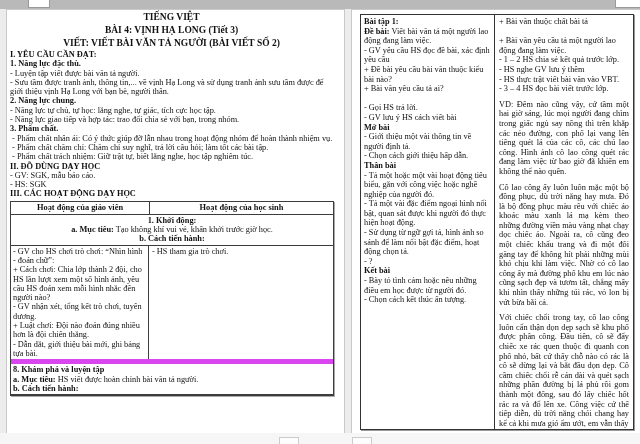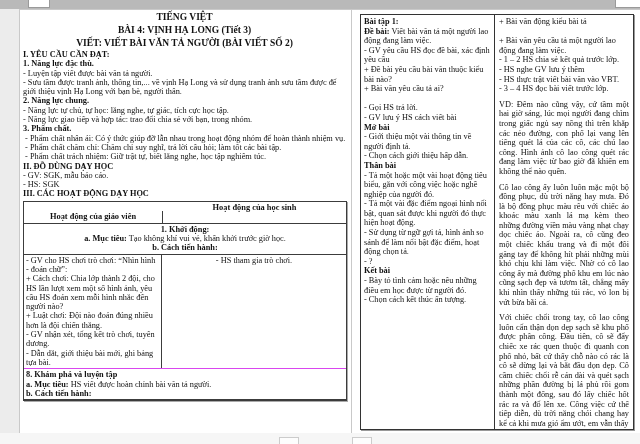--- a/index.html
+++ b/index.html
@@ -9,37 +9,37 @@
   }
   .stage{position:relative;width:640px;height:444px;overflow:hidden;}
   .topstrip{position:absolute;left:0;top:0;width:640px;height:9px;background:#b9b9b9;}
   .bottomstrip{position:absolute;left:0;top:433px;width:640px;height:11px;background:#f6f6f6;}
   .tab{position:absolute;background:#ffffff;border:1px solid #9a9a9a;}
   .tab.t-tl{left:28px;top:0;width:20px;height:7px;border-top:none;}
   .tab.t-tr{left:615px;top:0;width:25px;height:7px;border-top:none;border-right:none;}
   .tab.t-bl{left:279px;top:437px;width:18px;height:7px;border:1px solid #cccccc;border-bottom:none;background:#fdfdfd;}
   .tab.t-br{left:352px;top:437px;width:18px;height:7px;border:1px solid #cccccc;border-bottom:none;background:#fdfdfd;}
   .page{position:absolute;top:10px;height:423px;background:#ffffff;box-shadow:0 0 0 1px #c9c9c9;}
-  .page1{left:20px;width:337px;}
+  .page1{left:7px;width:337px;}
   .page2{left:352px;width:288px;}
   .p1-content{position:absolute;left:3px;top:1px;width:323px;}
   .title-line{text-align:center;font-weight:bold;font-size:9.5px;line-height:13px;white-space:pre-wrap;}
   .line{font-size:8.3px;line-height:9.3px;white-space:pre-wrap;min-height:9.3px;}
   .line .b{font-weight:bold;}
   .just{text-align:justify;margin-top:6px;}
   
   .t1{margin-top:2px;width:322px;border:1px solid #3c3c3c;border-bottom-width:2px;box-shadow:1px 1px 0 #aaaaaa;}
   .t1-header{display:flex;border-bottom:1px solid #3c3c3c;}
   .t1-header .hc{font-weight:bold;font-size:8.4px;line-height:12px;text-align:center;}
-  .t1-header .c1{width:138px;border-right:1px solid #3c3c3c;margin-top:9px;}
+  .t1-header .c1{width:138px;border-right:1px solid #3c3c3c;}
   .t1-header .c2{flex:1;}
   .t1-sec{border-bottom:1px solid #3c3c3c;padding:1px 2px;text-align:center;}
-  .t1-act{display:flex;border-bottom:1px solid #d946ef;}
+  .t1-act{display:flex;border-bottom:5px solid #d946ef;}
   .t1-act .gv{width:133px;border-right:1px solid #3c3c3c;padding:1px 2px;}
-  .t1-act .hs{flex:1;padding:1px 3px;text-align:center;}
+  .t1-act .hs{flex:1;padding:1px 3px;}
   .t1-sec2{padding:1px 2px;}
   
   .t2{position:absolute;left:8px;top:4px;width:272px;height:414px;border:1px solid #333333;
       box-shadow:1px 1px 0 #999999;display:flex;overflow:hidden;}
   .t2 .line{line-height:9.6px;min-height:9.6px;}
   .t2-gv{width:127px;border-right:1px solid #333333;padding:2px 3px 0 3px;}
   .t2-hs{flex:1;padding:2px 4px 0 4px;overflow:hidden;}
 </style>
 </head>
 <body>
@@ -79,22 +79,22 @@
         </div>
         <div class="t1-sec" id="t1-sec1">
             <div class="line"><span class="b">1. Khởi động:</span></div>
             <div class="line"><span class="b">a. Mục tiêu:</span> Tạo không khí vui vẻ, khấn khởi trước giờ học.</div>
             <div class="line"><span class="b">b. Cách tiến hành:</span></div>
           </div>
         <div class="t1-act">
           <div class="gv" id="t1-gv">
               <div class="line">- GV cho HS chơi trò chơi: “Nhìn hình - đoán chữ”:</div>
               <div class="line">+ Cách chơi: Chia lớp thành 2 đội, cho HS lần lượt xem một số hình ảnh, yêu cầu HS đoán xem mỗi hình nhắc đến người nào?</div>
+              <div class="line">- GV nhận xét, tổng kết trò chơi, tuyên dương.</div>
               <div class="line">+ Luật chơi: Đội nào đoán đúng nhiều hơn là đội chiến thắng.</div>
-              <div class="line">- GV nhận xét, tổng kết trò chơi, tuyên dương.</div>
               <div class="line">- Dẫn dắt, giới thiệu bài mới, ghi bảng tựa bài.</div>
             </div>
           <div class="hs" id="t1-hs">
               <div class="line">- HS tham gia trò chơi.</div>
             </div>
         </div>
         <div class="t1-sec2" id="t1-sec2">
             <div class="line"><span class="b">8. Khám phá và luyện tập</span></div>
             <div class="line"><span class="b">a. Mục tiêu:</span> HS viết được hoàn chỉnh bài văn tả người.</div>
             <div class="line"><span class="b">b. Cách tiến hành:</span></div>
@@ -120,21 +120,21 @@
           <div class="line"><span class="b">Thân bài</span></div>
           <div class="line">- Tả một hoặc một vài hoạt động tiêu biểu, gắn với công việc hoặc nghề nghiệp của người đó.</div>
           <div class="line">- Tả một vài đặc điểm ngoại hình nổi bật, quan sát được khi người đó thực hiện hoạt động.</div>
           <div class="line">- Sử dụng từ ngữ gợi tả, hình ảnh so sánh để làm nổi bật đặc điểm, hoạt động chọn tả.</div>
           <div class="line">- ?</div>
           <div class="line"><span class="b">Kết bài</span></div>
           <div class="line">- Bày tỏ tình cảm hoặc nêu những điều em học được từ người đó.</div>
           <div class="line">- Chọn cách kết thúc ấn tượng.</div>
         </div>
       <div class="t2-hs" id="t2-hs">
-          <div class="line">+ Bài văn động kiểu bài tả</div>
+          <div class="line">+ Bài văn thuộc chất bài tả</div>
           <div class="line"></div>
           <div class="line">+ Bài văn yêu cầu tả một người lao động đang làm việc.</div>
           <div class="line">- 1 – 2 HS chia sẻ kết quả trước lớp.</div>
           <div class="line">- HS nghe GV lưu ý thêm</div>
           <div class="line">- HS thực trật viết bài văn vào VBT.</div>
           <div class="line">- 3 – 4 HS đọc bài viết trước lớp.</div>
           <div class="line just">VD: Đêm nào cũng vậy, cứ tầm một hai giờ sáng, lúc mọi người đang chìm trong giấc ngủ say nồng thì trên khắp các nẻo đường, con phố lại vang lên tiếng quét lá của các cô, các chú lao công. Hình ảnh cô lao công quét rác đang làm việc từ bao giờ đã khiến em không thể nào quên.</div>
           <div class="line just">Cô lao công ấy luôn luôn mặc một bộ đồng phục, dù trời nắng hay mưa. Đó là bộ đồng phục màu rêu với chiếc áo khoác màu xanh lá mạ kèm theo những đường viền màu vàng nhạt chạy dọc chiếc áo. Ngoài ra, cô cũng đeo một chiếc khẩu trang và đi một đôi găng tay để không hít phải những mùi khó chịu khi làm việc. Nhờ có cô lao công ấy mà đường phố khu em lúc nào cũng sạch đẹp và tươm tất, chẳng mấy khi nhìn thấy những túi rác, vỏ lon bị vứt bừa bãi cả.</div>
           <div class="line just">Với chiếc chổi trong tay, cô lao công luôn cẩn thận dọn dẹp sạch sẽ khu phố được phân công. Đầu tiên, cô sẽ đẩy chiếc xe rác quen thuộc đi quanh con phố nhỏ, bất cứ thấy chỗ nào có rác là cô sẽ dừng lại và bắt đầu dọn dẹp. Cô cầm chiếc chổi rễ cán dài và quét sạch những phần đường bị lá phủ rồi gom thành một đống, sau đó lấy chiếc hốt rác ra và đổ lên xe. Công việc cứ thế tiếp diễn, dù trời nắng chói chang hay kể cả khi mưa gió ẩm ướt, em vẫn thấy</div>
         </div>

